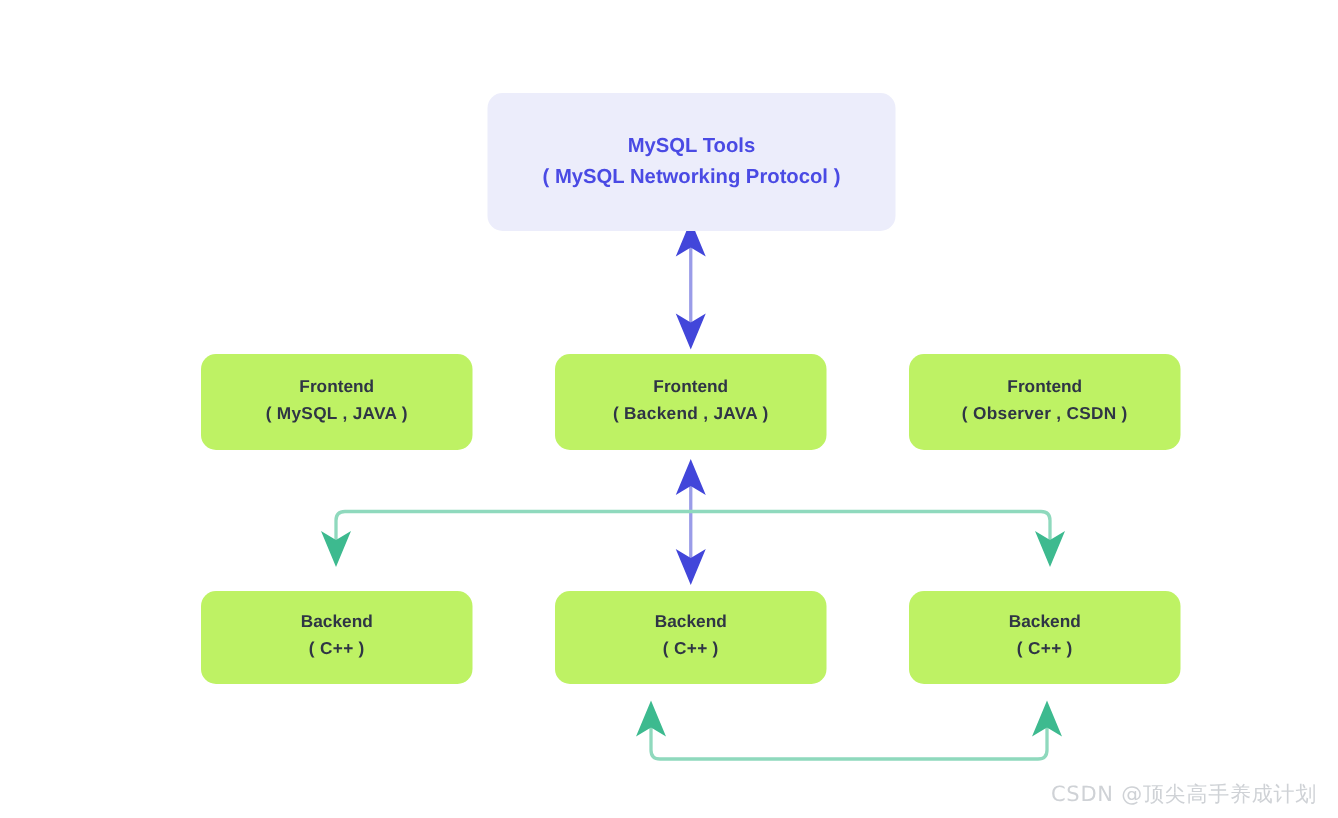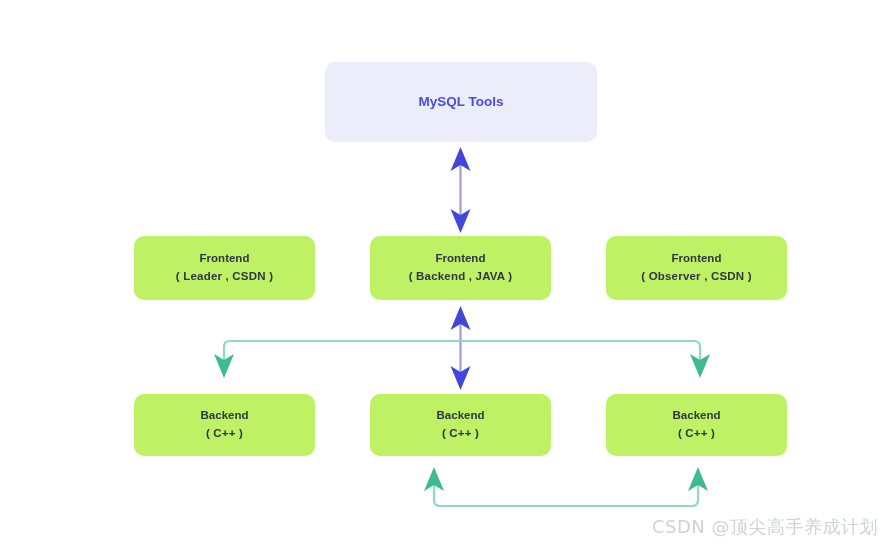--- a/index.html
+++ b/index.html
@@ -43,36 +43,36 @@
   .node-purple .l2 { font-size: 13.5px; }
 
   
   .node-mint {
     background: #bef264;
     color: #2f3545;
   }
   .node-mint .l1 { font-size: 11.5px; }
   .node-mint .l2 { font-size: 11.5px; letter-spacing: .2px; }
 
-  #box-mysql-tools { left: 325px; top: 62px; width: 272px; height: 80px; text-align: center; }
+  #box-mysql-tools { left: 325px; top: 62px; width: 272px; height: 92px; text-align: center; }
 
   #box-frontend-leader   { left: 134px; top: 236px; width: 181px; height: 64px; }
   #box-frontend-follower { left: 370px; top: 236px; width: 181px; height: 64px; }
   #box-frontend-observer { left: 606px; top: 236px; width: 181px; height: 64px; }
 
   #box-backend-left   { left: 134px; top: 394px; width: 181px; height: 62px; }
   #box-backend-middle { left: 370px; top: 394px; width: 181px; height: 62px; }
   #box-backend-right  { left: 606px; top: 394px; width: 181px; height: 62px; }
 
   
   #watermark {
     position: absolute;
     right: 14px;
     bottom: 6px;
-    font-size: 18px;
+    font-size: 14px;
     color: #cfd2d6;
     font-family: "DejaVu Sans", "Liberation Sans", sans-serif;
     white-space: nowrap;
     letter-spacing: .5px;
   }
 </style>
 </head>
 <body>
 
 <svg id="canvas" viewBox="0 0 892 545" xmlns="http://www.w3.org/2000/svg">
@@ -97,25 +97,26 @@
 
   <g>
     <path d="M 434 483 L 434 500 Q 434 506 440 506 L 692 506 Q 698 506 698 500 L 698 483" fill="none" stroke="#8fd9bd" stroke-width="2.2" stroke-linecap="round"></path>
     <polygon points="434,467 444,491 434,485 424,491" fill="#3dba8f"></polygon>
     <polygon points="698,467 708,491 698,485 688,491" fill="#3dba8f"></polygon>
   </g>
 </svg>
 
 <div class="node node-purple" id="box-mysql-tools">
   <span class="l1">MySQL Tools</span>
+  <span class="l2">( MySQL Networking Protocol )</span>
 </div>
 
 <div class="node node-mint" id="box-frontend-leader">
   <span class="l1">Frontend</span>
-  <span class="l2">( Leader , CSDN )</span>
+  <span class="l2">( MySQL , JAVA )</span>
 </div>
 
 <div class="node node-mint" id="box-frontend-follower">
   <span class="l1">Frontend</span>
   <span class="l2">( Backend , JAVA )</span>
 </div>
 
 <div class="node node-mint" id="box-frontend-observer">
   <span class="l1">Frontend</span>
   <span class="l2">( Observer , CSDN )</span>

